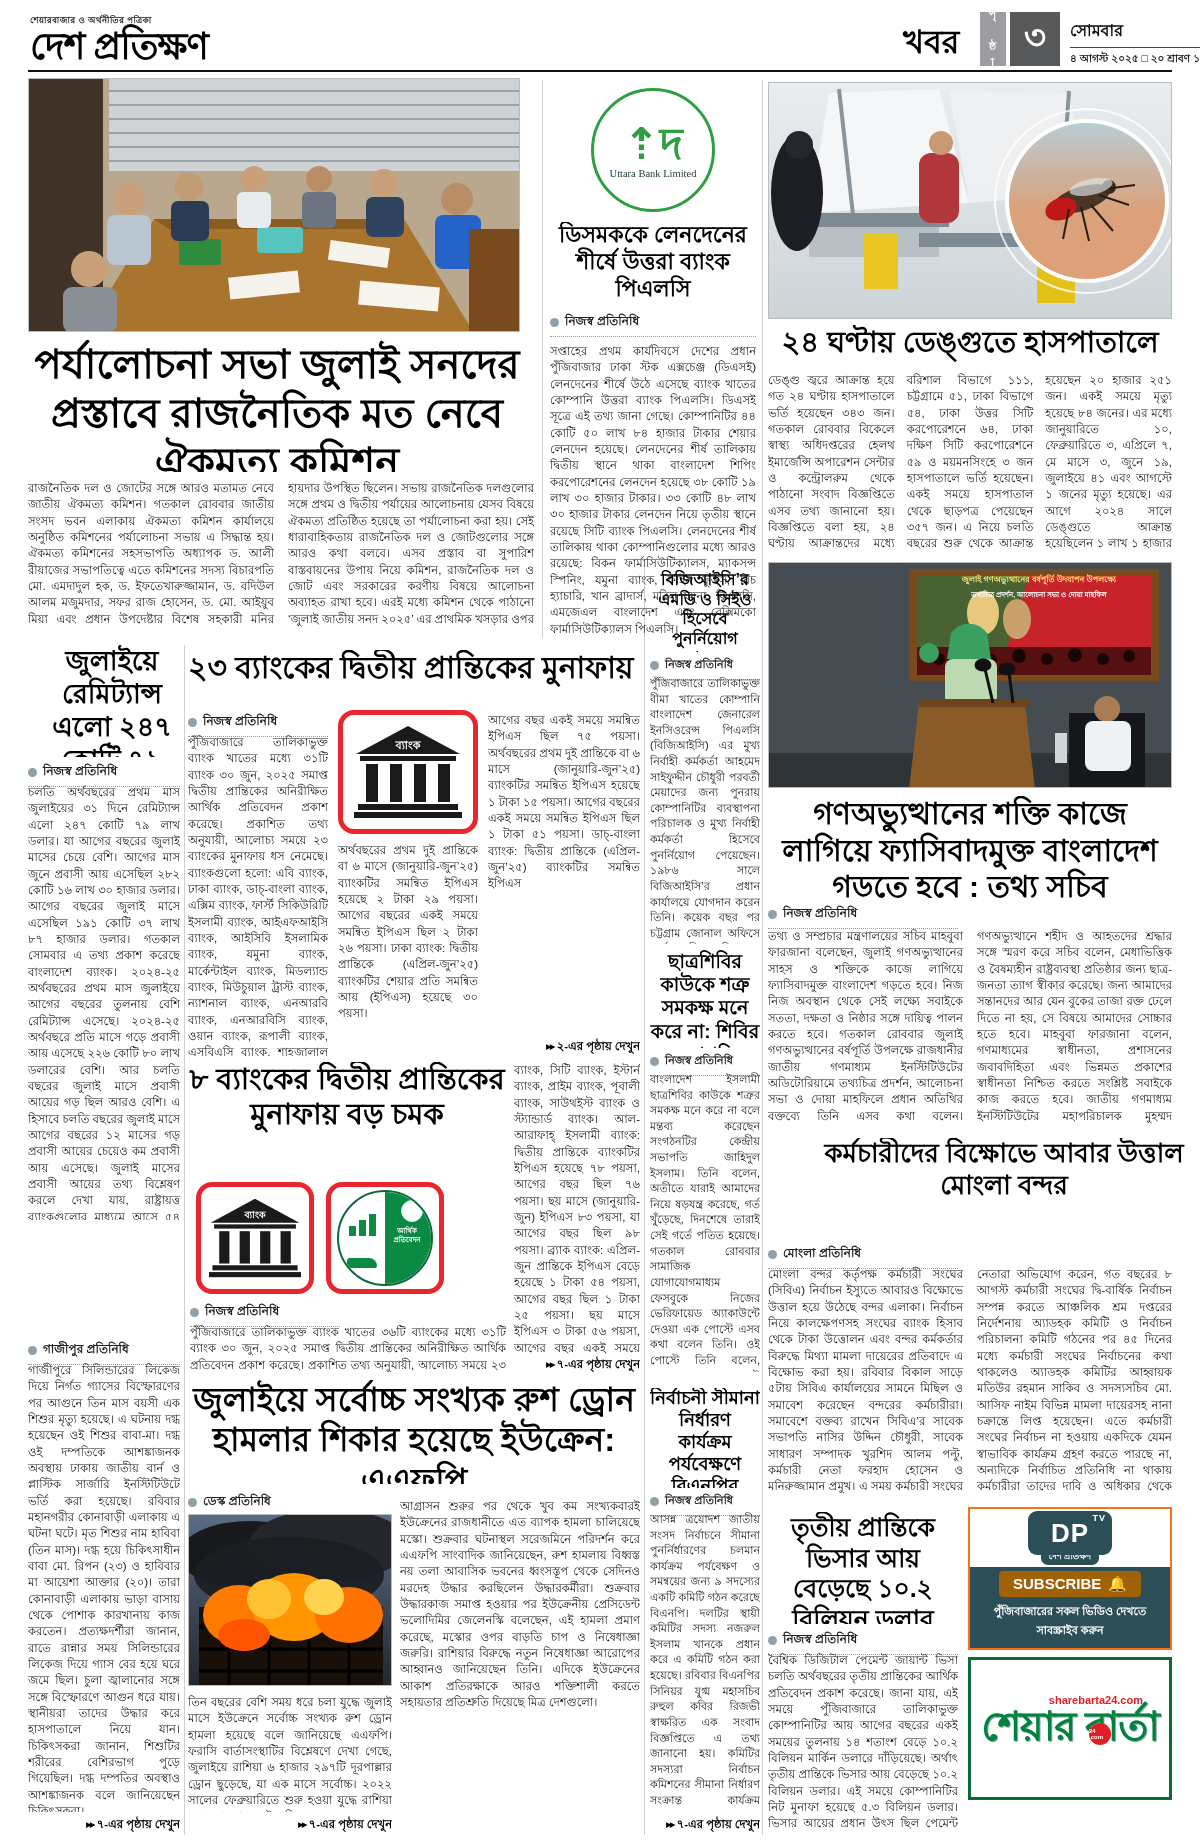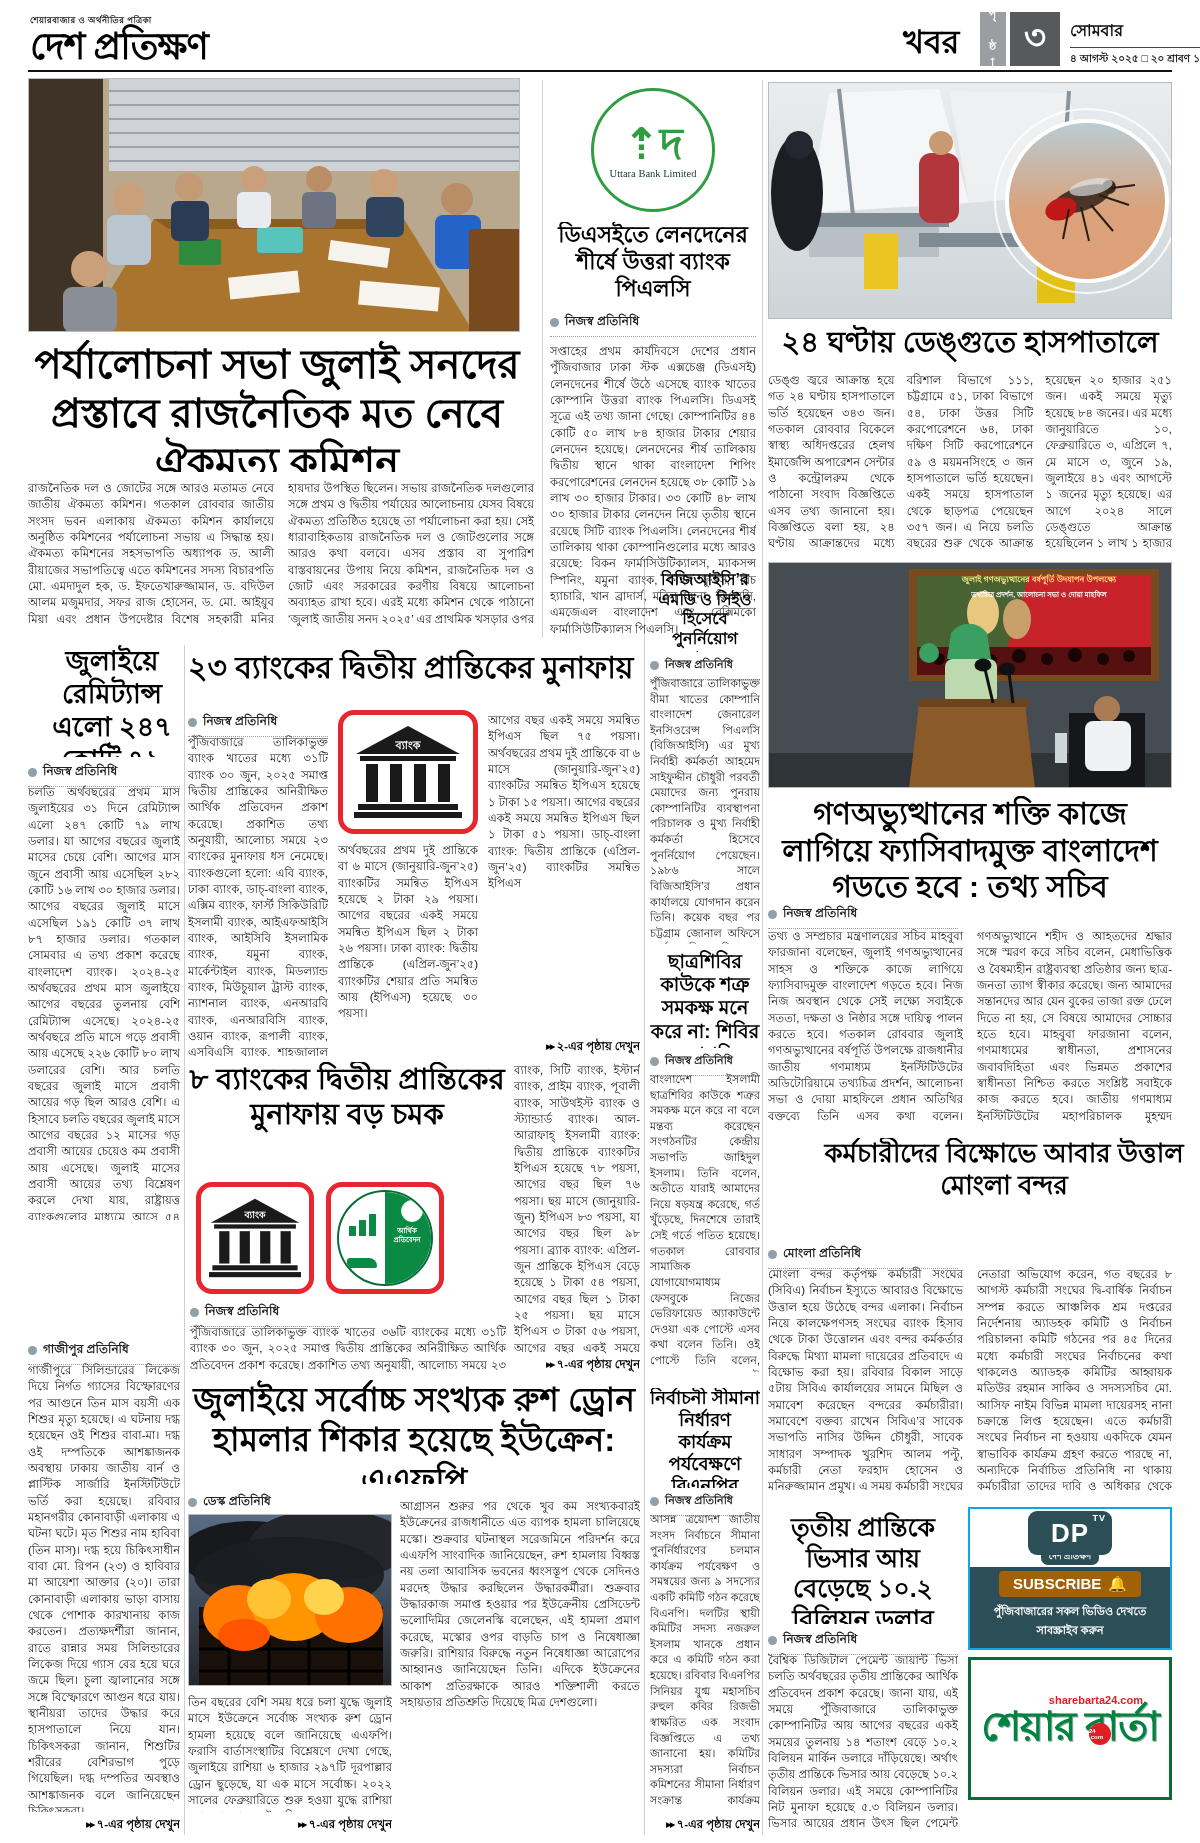--- a/index.html
+++ b/index.html
@@ -26,21 +26,21 @@
              font-size:11px;font-weight:700;display:flex;align-items:center;justify-content:center;}
   #mast-pnum{background:#58595b;color:#fff;font-size:34px;font-weight:800;
              display:flex;align-items:center;justify-content:center;}
   #mast-day{font-size:16px;font-weight:800;border-bottom:1px solid #444;padding-bottom:2px;}
   #mast-date{font-size:10.5px;font-weight:600;color:#222;padding-top:3px;white-space:nowrap;}
   .mastline{position:absolute;left:28px;right:28px;height:2px;background:#111;}
   
   .red-icon-box{border:5px solid #e8262d;border-radius:16px;background:#fff;
                 display:flex;align-items:center;justify-content:center;box-sizing:border-box;}
   
-  #dptv{border:2px solid #0ea5e9;background:#fff;box-sizing:border-box;display:flex;flex-direction:column;}
+  #dptv{border:2px solid #f97316;background:#fff;box-sizing:border-box;display:flex;flex-direction:column;}
   #dptv-top{flex:0 0 58px;display:flex;align-items:center;justify-content:center;gap:0;flex-direction:column;background:#fff;}
   #dptv-dark{flex:1;background:#2c4e57;display:flex;flex-direction:column;align-items:center;justify-content:center;gap:6px;}
   #dp-logo{width:84px;height:44px;background:#2c4e57;border-radius:9px;position:relative;
            display:flex;align-items:center;justify-content:center;color:#fff;font-weight:800;font-size:26px;letter-spacing:1px;}
   #dp-logo .tv{position:absolute;top:2px;right:6px;font-size:9px;font-weight:800;}
   #dp-brand{margin-top:-6px;background:#2c4e57;color:#fff;font-size:8.5px;font-weight:700;
             padding:1px 8px;border-radius:7px;}
   #subscribe-btn{background:#a16207;color:#fff;font-weight:800;font-size:15px;border:none;
                  padding:4px 14px;border-radius:4px;display:flex;align-items:center;gap:7px;cursor:pointer;}
   #dptv-caption{color:#fff;font-size:11px;font-weight:700;text-align:center;padding:0 6px 4px;}
@@ -126,21 +126,21 @@
   </div>
 
   <div class="abs hl" style="left:28px;top:340px;width:498px;height:132px;font-size:40px;">পর্যালোচনা সভা জুলাই সনদের প্রস্তাবে রাজনৈতিক মত নেবে ঐকমত্য কমিশন</div>
   <div class="abs bodytxt cols2" style="left:28px;top:480px;width:506px;height:156px;">রাজনৈতিক দল ও জোটের সঙ্গে আরও মতামত নেবে জাতীয় ঐকমত্য কমিশন। গতকাল রোববার জাতীয় সংসদ ভবন এলাকায় ঐকমত্য কমিশন কার্যালয়ে অনুষ্ঠিত কমিশনের পর্যালোচনা সভায় এ সিদ্ধান্ত হয়। ঐকমত্য কমিশনের সহসভাপতি অধ্যাপক ড. আলী রীয়াজের সভাপতিত্বে এতে কমিশনের সদস্য বিচারপতি মো. এমদাদুল হক, ড. ইফতেখারুজ্জামান, ড. বদিউল আলম মজুমদার, সফর রাজ হোসেন, ড. মো. আইয়ুব মিয়া এবং প্রধান উপদেষ্টার বিশেষ সহকারী মনির হায়দার উপস্থিত ছিলেন। সভায় রাজনৈতিক দলগুলোর সঙ্গে প্রথম ও দ্বিতীয় পর্যায়ের আলোচনায় যেসব বিষয়ে ঐকমত্য প্রতিষ্ঠিত হয়েছে তা পর্যালোচনা করা হয়। সেই ধারাবাহিকতায় রাজনৈতিক দল ও জোটগুলোর সঙ্গে আরও কথা বলবে। এসব প্রস্তাব বা সুপারিশ বাস্তবায়নের উপায় নিয়ে কমিশন, রাজনৈতিক দল ও জোট এবং সরকারের করণীয় বিষয়ে আলোচনা অব্যাহত রাখা হবে। এরই মধ্যে কমিশন থেকে পাঠানো ‘জুলাই জাতীয় সনদ ২০২৫’ এর প্রাথমিক খসড়ার ওপর বেশিরভাগ রাজনৈতিক দল ও জোট মতামত দিয়েছে। গতকালের সভায় যেসব দল এখনও সাড়া দেয়নি, তাদের দ্রুত মতামত জানাতে তাগিদ দেওয়ার সিদ্ধান্ত নেওয়া হয়।</div>
 
   <div class="abs" style="left:550px;top:88px;width:206px;">
     <div id="uttara-logo">
       <div id="uttara-glyph">⇡দ</div>
       <div id="uttara-text">Uttara Bank Limited</div>
     </div>
-    <div class="hl" style="font-size:22px;margin-top:10px;height:84px;">ডিএসইতে লেনদেনের শীর্ষে উত্তরা ব্যাংক পিএলসি</div>
+    <div class="hl" style="font-size:22px;margin-top:10px;height:84px;">ডিসমককে লেনদেনের শীর্ষে উত্তরা ব্যাংক পিএলসি</div>
     <div class="byline" style="margin-top:6px;">
       <span class="dot"></span>
       <span>নিজস্ব প্রতিনিধি</span>
     </div>
     <div class="bodytxt" style="margin-top:6px;height:310px;">সপ্তাহের প্রথম কার্যদিবসে দেশের প্রধান পুঁজিবাজার ঢাকা স্টক এক্সচেঞ্জ (ডিএসই) লেনদেনের শীর্ষে উঠে এসেছে ব্যাংক খাতের কোম্পানি উত্তরা ব্যাংক পিএলসি। ডিএসই সূত্রে এই তথ্য জানা গেছে। কোম্পানিটির ৪৪ কোটি ৫০ লাখ ৮৪ হাজার টাকার শেয়ার লেনদেন হয়েছে। লেনদেনের শীর্ষ তালিকায় দ্বিতীয় স্থানে থাকা বাংলাদেশ শিপিং করপোরেশনের লেনদেন হয়েছে ৩৮ কোটি ১৯ লাখ ৩০ হাজার টাকার। ৩৩ কোটি ৪৮ লাখ ৩০ হাজার টাকার লেনদেন নিয়ে তৃতীয় স্থানে রয়েছে সিটি ব্যাংক পিএলসি। লেনদেনের শীর্ষ তালিকায় থাকা কোম্পানিগুলোর মধ্যে আরও রয়েছে: বিকন ফার্মাসিউটিক্যালস, ম্যাকসন্স স্পিনিং, যমুনা ব্যাংক, ফাইন ফুডস, বিচ হ্যাচারি, খান ব্রাদার্স, মবিল যমুনা, বিএসসি, এমজেএল বাংলাদেশ এবং বেক্সিমকো ফার্মাসিউটিক্যালস পিএলসি।</div>
   </div>
 
   <div class="photo" style="left:768px;top:82px;width:404px;height:237px;">
     <svg width="404" height="237" viewBox="0 0 404 237" preserveAspectRatio="none">
       <defs>

